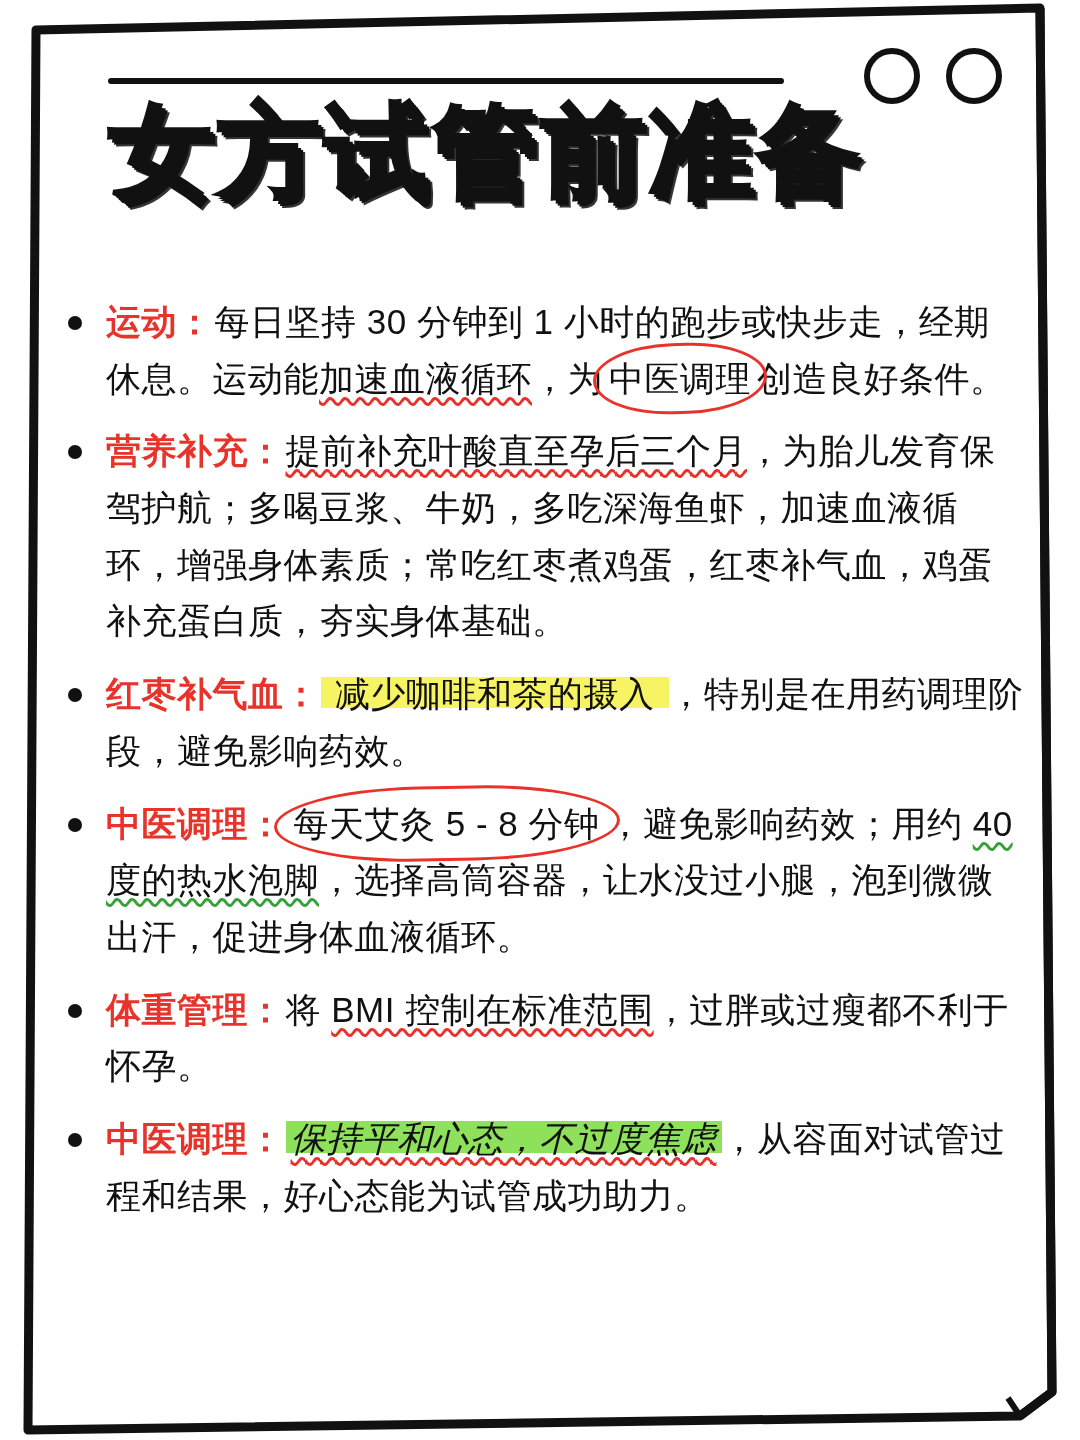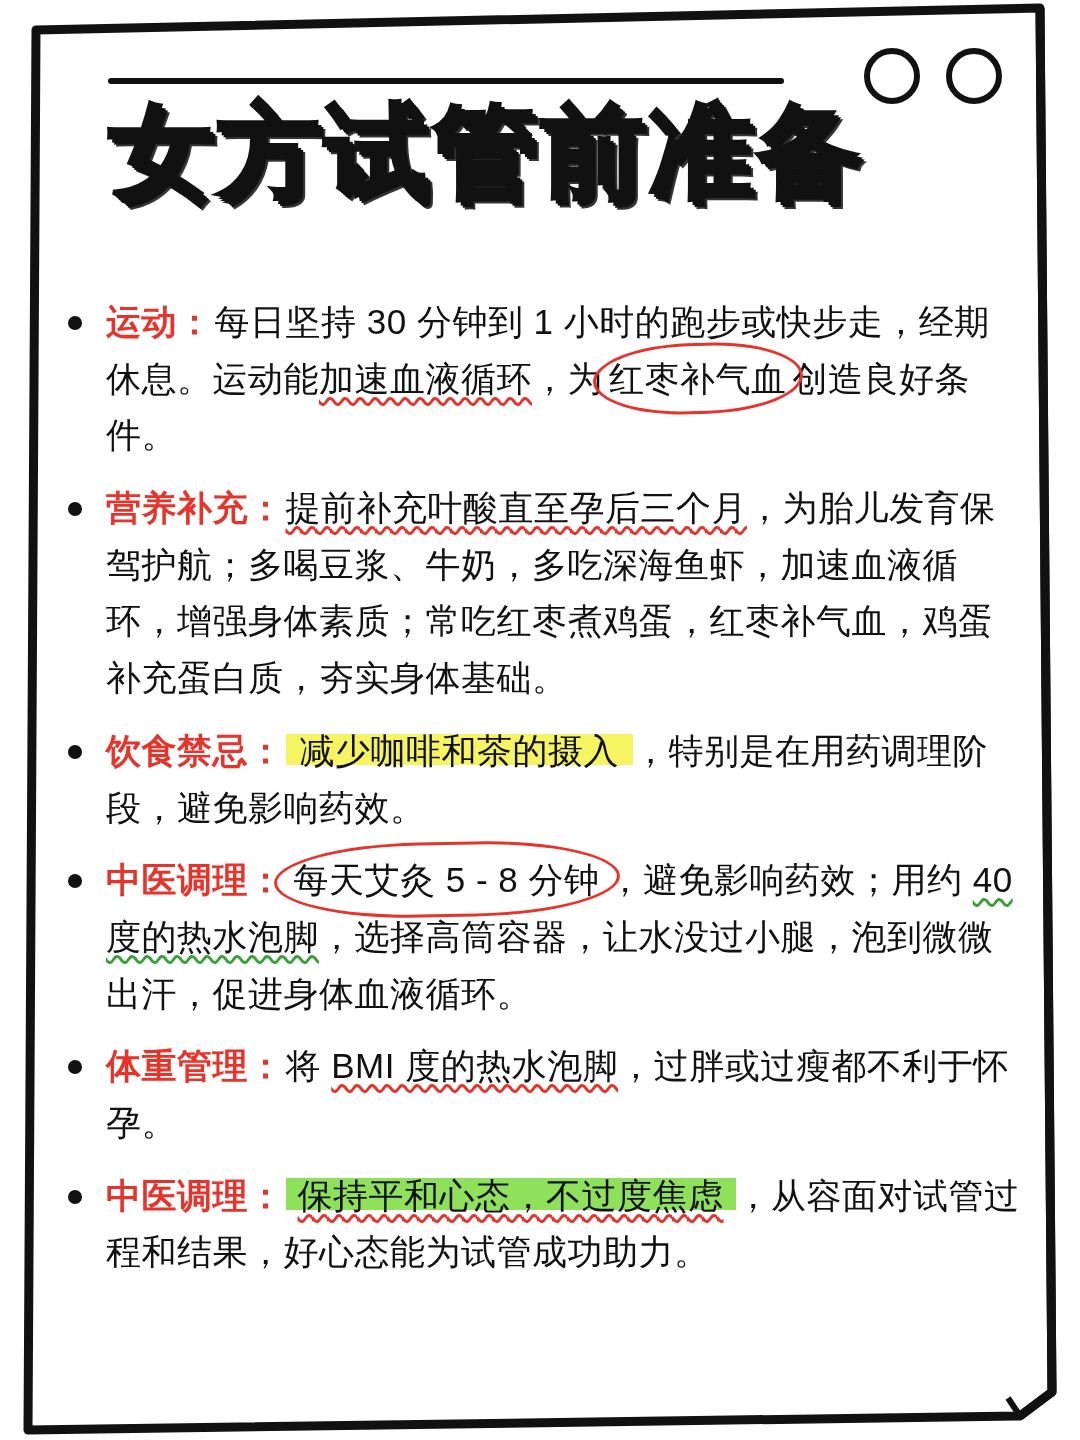--- a/index.html
+++ b/index.html
@@ -95,21 +95,22 @@
   }
   .body-text{color:#111;margin-top:40px;}
 
   
   .hl-yellow{
     background:linear-gradient(transparent 8%, #f7f463 8%, #f7f463 88%, transparent 88%);
     padding:0 14px;
   }
   .hl-green{
     background:linear-gradient(transparent 6%, #8fe05a 6%, #8fe05a 86%, transparent 86%);
-    padding:0 12px;
+    padding:0 5px;
+    font-style:italic;
   }
   .wavy-red{
     text-decoration:underline wavy #e8332a;
     text-decoration-thickness:3px;
     text-underline-offset:6px;
     text-align:right;
   }
   .wavy-green{
     text-decoration:underline wavy #3aa03a;
     text-decoration-thickness:3px;
@@ -162,37 +163,37 @@
     <div class="dots">
       <div class="dot"></div>
       <div class="dot"></div>
     </div>
     <div class="title">女方试管前准备</div>
   </div>
 
   <ul class="bullets">
 
     <li class="bullet">
-      <span class="label">运动：</span><span class="body-text">每日坚持 30 分钟到 1 小时的跑步或快步走，经期休息。运动能</span><span class="wavy-red">加速血液循环</span><span class="body-text">，为</span><span class="circle-red">红枣补气血</span><span class="body-text">创造良好条件。</span>
+      <span class="label">运动：</span><span class="body-text">每日坚持 30 分钟到 1 小时的跑步或快步走，经期休息。运动能</span><span class="wavy-red">加速血液循环</span><span class="body-text">，为</span><span class="circle-red">中医调理</span><span class="body-text">创造良好条件。</span>
     </li>
 
     <li class="bullet">
       <span class="label">营养补充：</span><span class="wavy-red">提前补充叶酸直至孕后三个月</span><span class="body-text">，为胎儿发育保驾护航；多喝豆浆、牛奶，多吃深海鱼虾，加速血液循环，增强身体素质；常吃红枣煮鸡蛋，红枣补气血，鸡蛋补充蛋白质，夯实身体基础。</span>
     </li>
 
     <li class="bullet">
-      <span class="label">饮食禁忌：</span><span class="hl-yellow">减少咖啡和茶的摄入</span><span class="body-text">，特别是在用药调理阶段，避免影响药效。</span>
+      <span class="label">红枣补气血：</span><span class="hl-yellow">减少咖啡和茶的摄入</span><span class="body-text">，特别是在用药调理阶段，避免影响药效。</span>
     </li>
 
     <li class="bullet">
       <span class="label">中医调理：</span><span class="ellipse-red">每天艾灸 5 - 8 分钟</span><span class="body-text">，避免影响药效；用约 </span><span class="wavy-green">40 度的热水泡脚</span><span class="body-text">，选择高筒容器，让水没过小腿，泡到微微出汗，促进身体血液循环。</span>
     </li>
 
     <li class="bullet">
-      <span class="label">体重管理：</span><span class="body-text">将 </span><span class="wavy-red">BMI 度的热水泡脚</span><span class="body-text">，过胖或过瘦都不利于怀孕。</span>
+      <span class="label">体重管理：</span><span class="body-text">将 </span><span class="wavy-red">BMI 控制在标准范围</span><span class="body-text">，过胖或过瘦都不利于怀孕。</span>
     </li>
 
     <li class="bullet">
       <span class="label">中医调理：</span><span class="hl-green wavy-red">保持平和心态，不过度焦虑</span><span class="body-text">，从容面对试管过程和结果，好心态能为试管成功助力。</span>
     </li>
 
   </ul>
 </div>
 
 </body></html>

